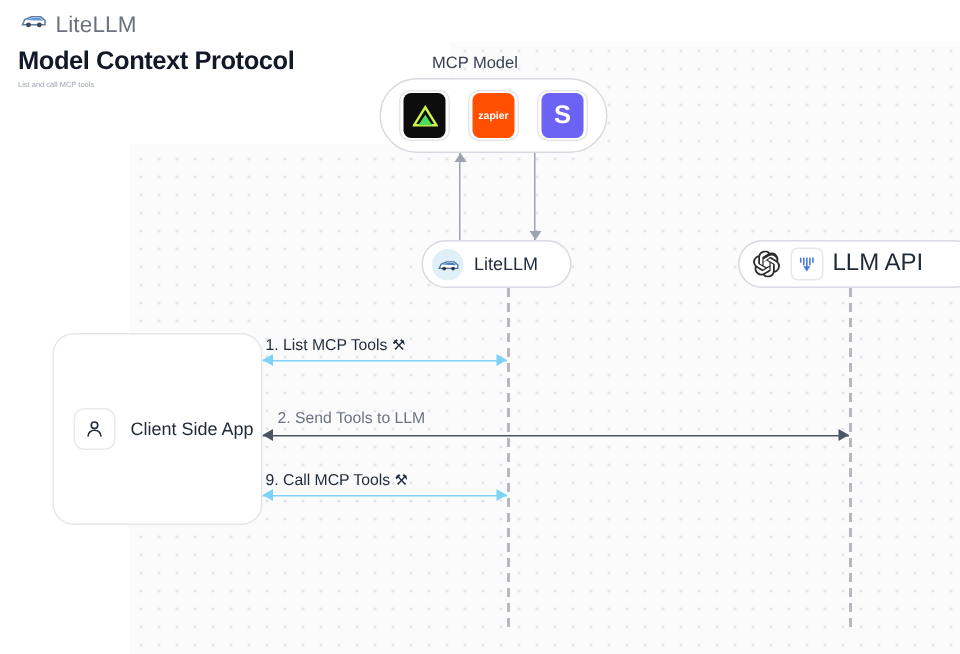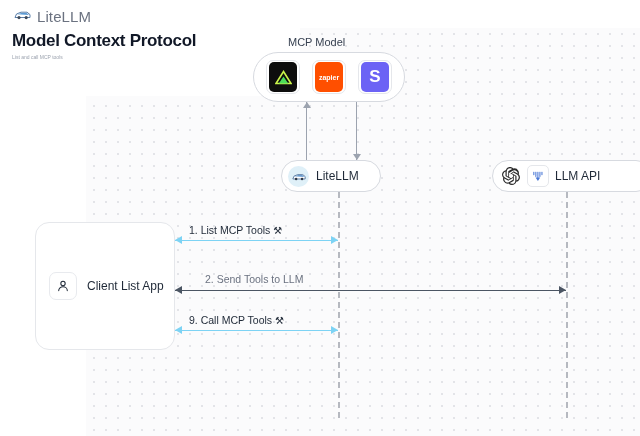--- a/index.html
+++ b/index.html
@@ -155,21 +155,21 @@
 
   
   #llm-api-node {
     left: 492px; top: 160px;
     width: 160px; height: 32px;
     border-radius: 16px;
     padding-left: 8px;
     gap: 6px;
   }
   #llm-api-node .node-label {
-    font-size: 12px;
+    font-size: 16px;
     color: #1f2937;
   }
   .api-icon {
     width: 20px; height: 20px;
     display: flex;
     align-items: center;
     justify-content: center;
     flex: 0 0 auto;
   }
   .api-icon.boxed {
@@ -276,27 +276,27 @@
     border-bottom: 4.5px solid transparent;
     border-left: 7px solid currentColor;
   }
 
   .msg-blue { color: #7dd3f4; }
   .msg-blue .line { border-top-color: #7dd3f4; }
   .msg-blue .label { color: #1f2937; }
 
   .msg-dark { color: #4b5563; }
   .msg-dark .line { border-top-color: #4b5563; }
-  .msg-dark .label { color: #6b7280; margin-left: 20px; }
+  .msg-dark .label { color: #6b7280; }
 
   #msg-1 { left: 175px; top: 240px; width: 163px; }
   #msg-2 { left: 175px; top: 290px; width: 391px; }
   #msg-3 { left: 175px; top: 330px; width: 163px; }
 
-  #msg-1 .label, #msg-3 .label { left: 14px; top: -16px; }
+  #msg-1 .label, #msg-3 .label { left: 2px; top: -16px; }
   #msg-2 .label { left: 10px; top: -17px; }
 
   .tool-emoji {
     font-size: 10px;
     letter-spacing: 0;
   }
 </style>
 </head>
 <body>
 
@@ -384,21 +384,21 @@
 <div id="lifeline-litellm" class="lifeline"></div>
 <div id="lifeline-llmapi" class="lifeline"></div>
 
 <div id="client-box" class="node">
   <div class="icon-tile">
     <svg width="14" height="14" viewBox="0 0 20 20">
       <circle cx="10" cy="6.4" r="3.1" fill="none" stroke="#1f2937" stroke-width="1.5"></circle>
       <path d="M3.9 16.6 a6.1 5.4 0 0 1 12.2 0" fill="none" stroke="#1f2937" stroke-width="1.5" stroke-linecap="round"></path>
     </svg>
   </div>
-  <span class="node-label">Client List App</span>
+  <span class="node-label">Client Side App</span>
 </div>
 
 <div id="msg-1" class="msg msg-blue">
   <div class="line" style="width:163px;"></div>
   <div class="ah ah-left" style="left:0;"></div>
   <div class="ah ah-right" style="left:156px;"></div>
   <div class="label"><span>1. List MCP Tools</span> <span class="tool-emoji">⚒</span></div>
 </div>
 
 <div id="msg-2" class="msg msg-dark">

